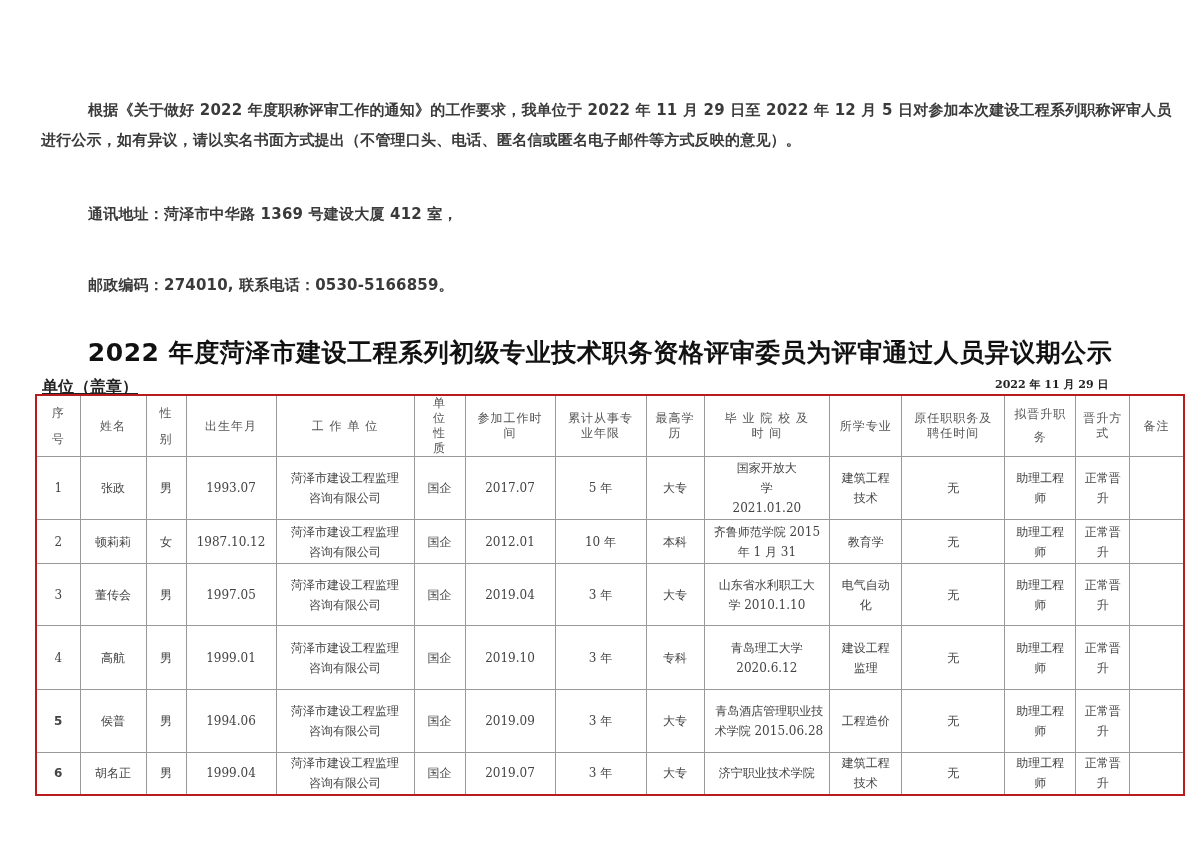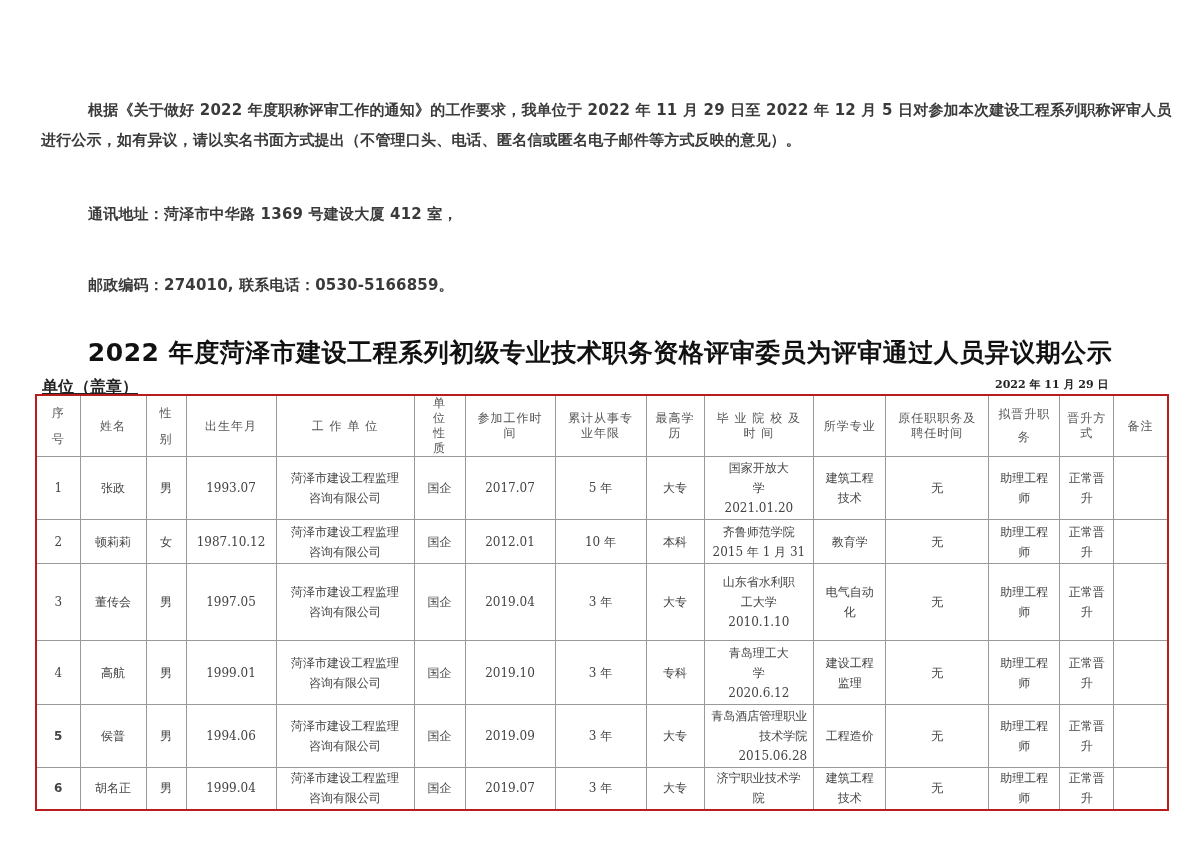--- a/index.html
+++ b/index.html
@@ -67,21 +67,21 @@
     <tr style="height:63px">
       <td>1</td>
       <td>张政</td>
       <td>男</td>
       <td>1993.07</td>
       <td style="padding:0 14px;">菏泽市建设工程监理咨询有限公司</td>
       <td>国企</td>
       <td>2017.07</td>
       <td>5 年</td>
       <td>大专</td>
-      <td style="padding:0 20px;">国家开放大学 2021.01.20</td>
+      <td style="padding:0 28px;">国家开放大学 2021.01.20</td>
       <td style="padding:0 8px;">建筑工程技术</td>
       <td>无</td>
       <td style="padding:0 6px;">助理工程师</td>
       <td style="padding:0 6px;">正常晋升</td>
       <td></td>
     </tr>
     <tr style="height:44px">
       <td>2</td>
       <td>顿莉莉</td>
       <td>女</td>

